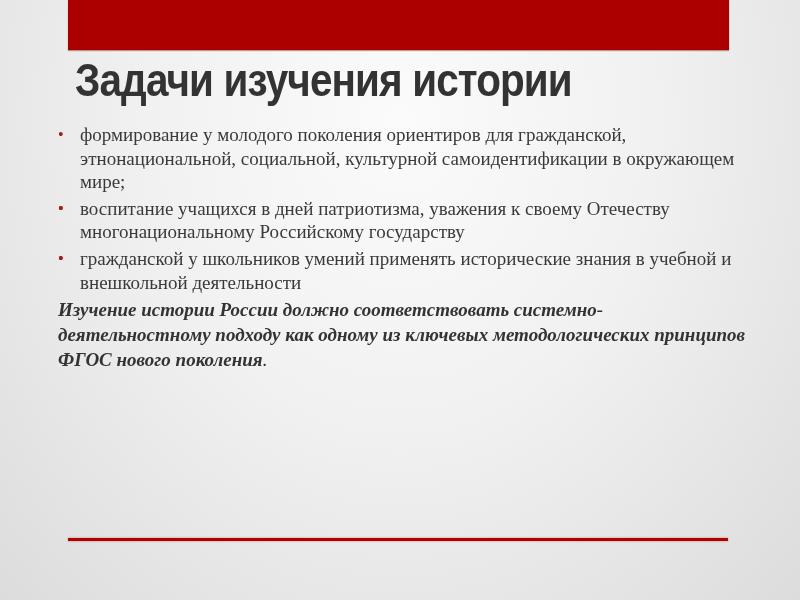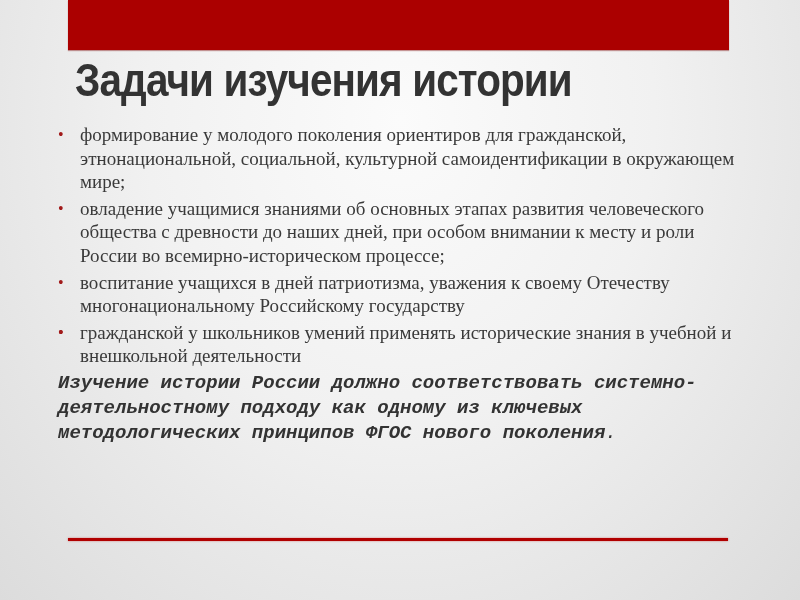--- a/index.html
+++ b/index.html
@@ -31,40 +31,40 @@
   }
   ul.bullets { list-style:none; margin:0; padding:0; }
   ul.bullets li {
     position:relative; padding-left:22px; margin-bottom:3px;
   }
   ul.bullets li .bullet {
     position:absolute; left:0; top:0; color:#a11a1a; font-size:16px;
   }
   .conclusion {
     margin-top:2px; font-weight:bold; font-style:italic; color:#333;
-    font-size:19px; line-height:25px;font-family:Liberation Mono, monospace;
+    font-size:19px; line-height:25px;
   }
   .conclusion .period { font-weight:normal; }
   .bottom-line {
     position:absolute; left:68px; top:538px; width:660px; height:3px;
     background:#b00000;
     box-shadow: 0 0 2px rgba(200,0,0,0.5);
   }
 </style>
 </head>
 <body>
 
 <div class="top-bar"></div>
 
 <h1 class="title">Задачи изучения истории</h1>
 
 <div class="content">
   <ul class="bullets">
     <li><span class="bullet">•</span><span>формирование у молодого поколения ориентиров для гражданской, этнонациональной, социальной, культурной самоидентификации в окружающем мире;</span></li>
-    <li><span class="bullet">•</span><span>овладение учащимися знаниями об основных этапах развития человеческого общества с древности до наших дней, при особом внимании к месту и роли России во всемирно-историческом процессе;</span></li>
+    <li><span class="bullet">•</span></li>
     <li><span class="bullet">•</span><span>воспитание учащихся в дней патриотизма, уважения к своему Отечеству многонациональному Российскому государству</span></li>
     <li><span class="bullet">•</span></li>
     <li><span class="bullet">•</span><span>гражданской у школьников умений применять исторические знания в учебной и внешкольной деятельности</span></li>
   </ul>
   <div class="conclusion"><span>Изучение истории России должно соответствовать системно-деятельностному подходу как одному из ключевых методологических принципов ФГОС нового поколения</span><span class="period">.</span></div>
 </div>
 
 <div class="bottom-line"></div>
 
 </body></html>

